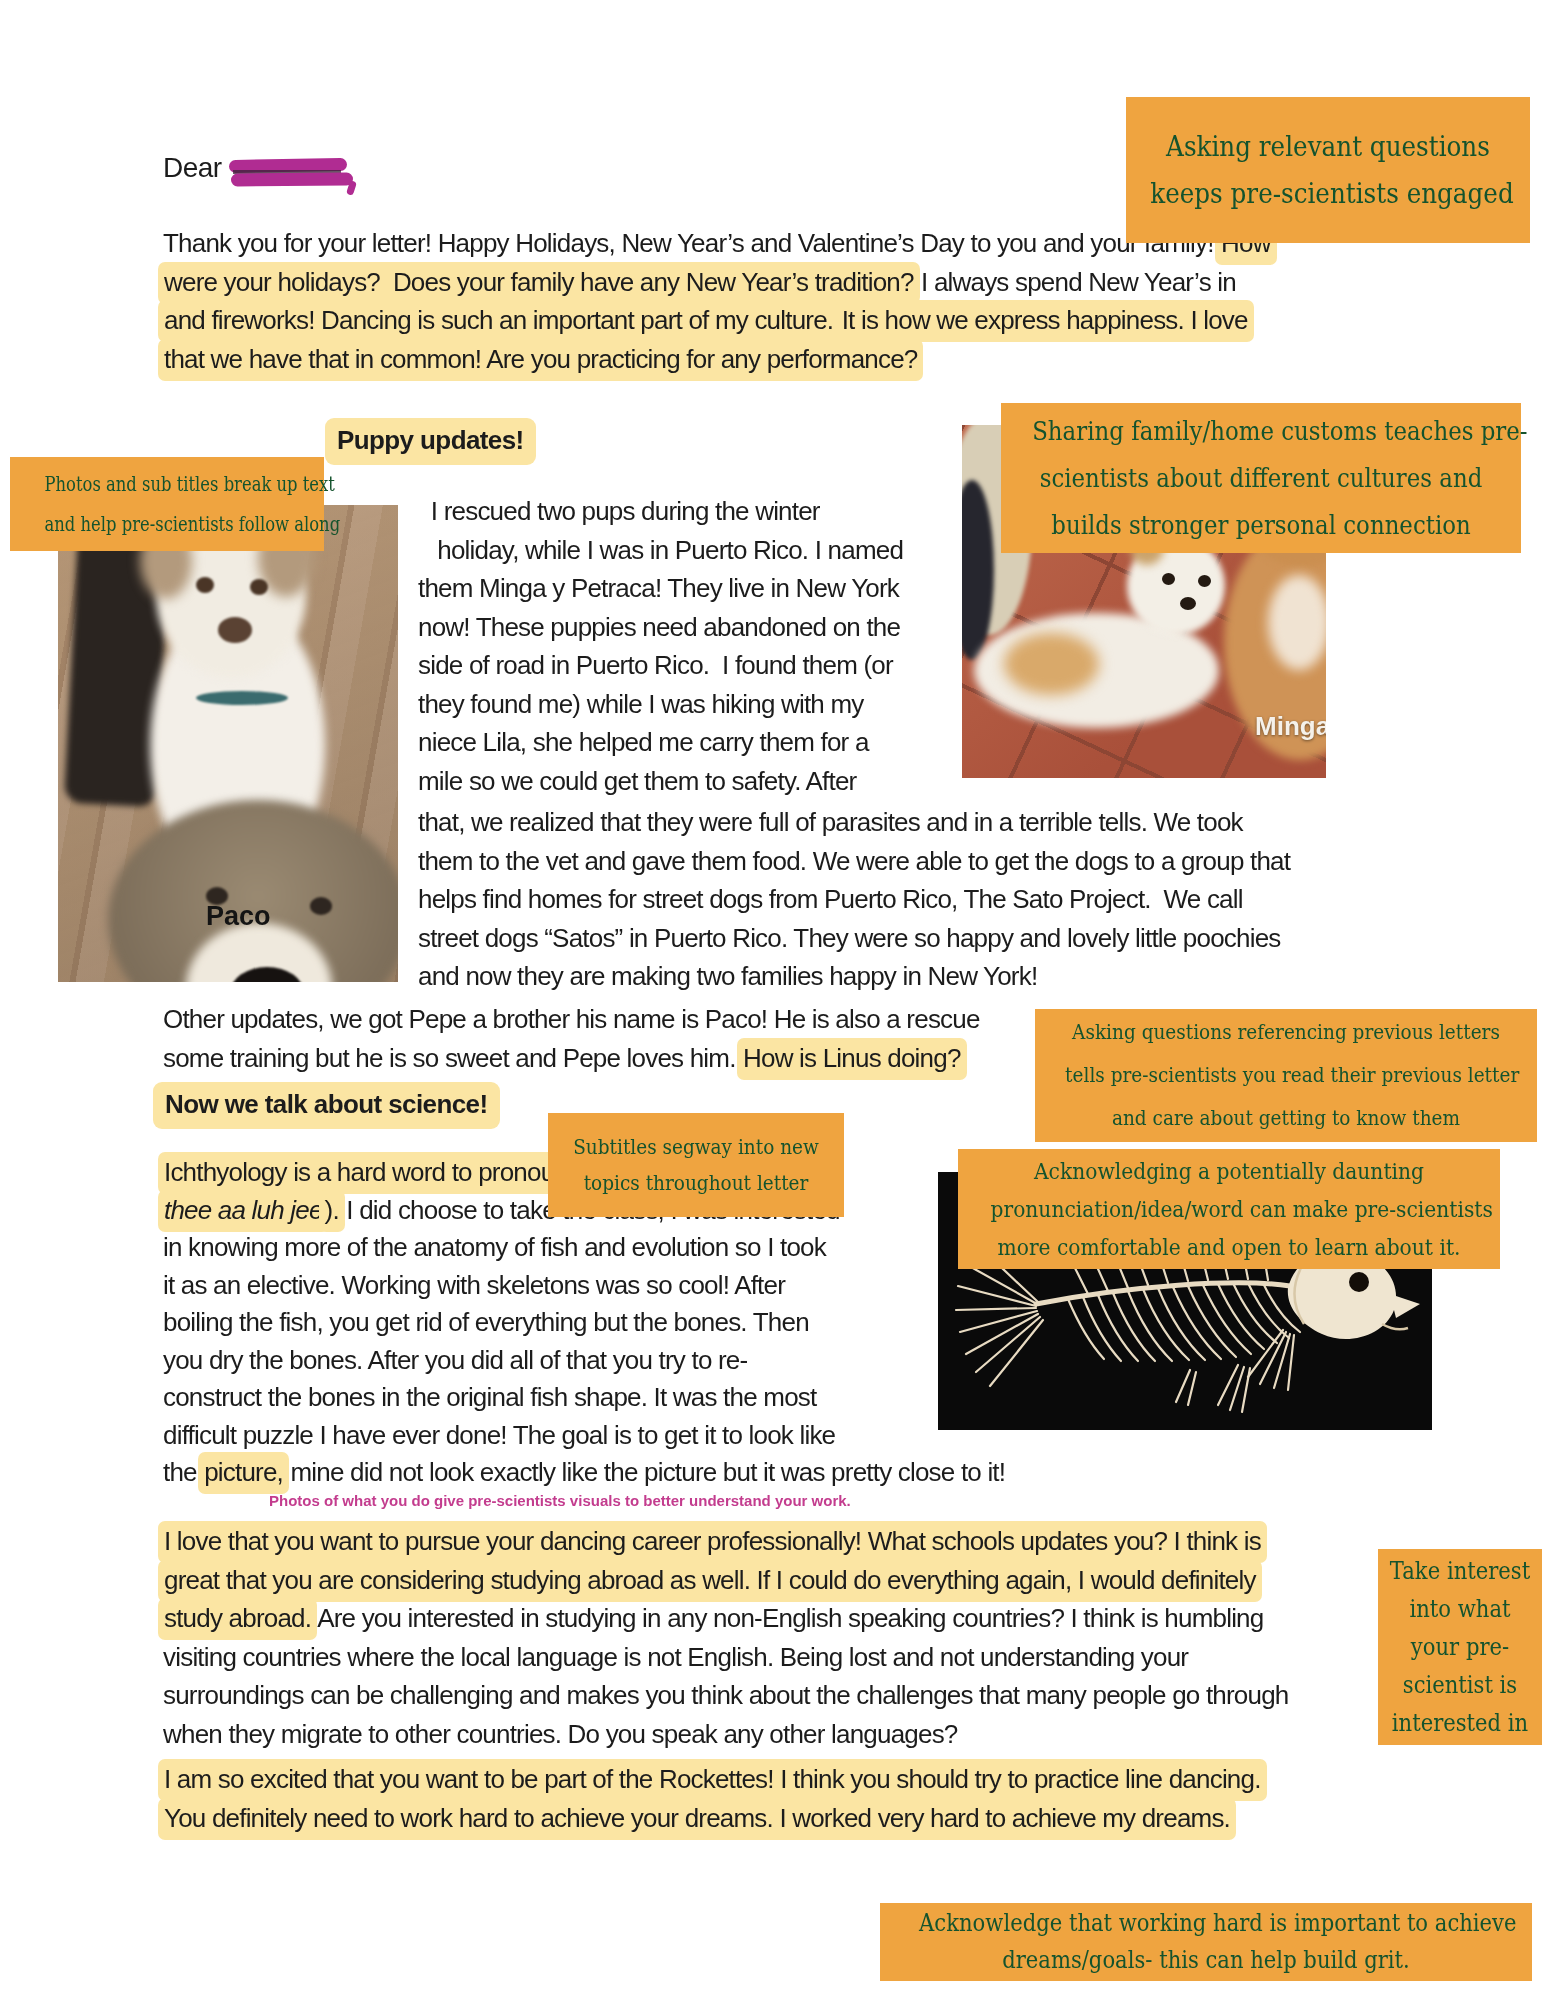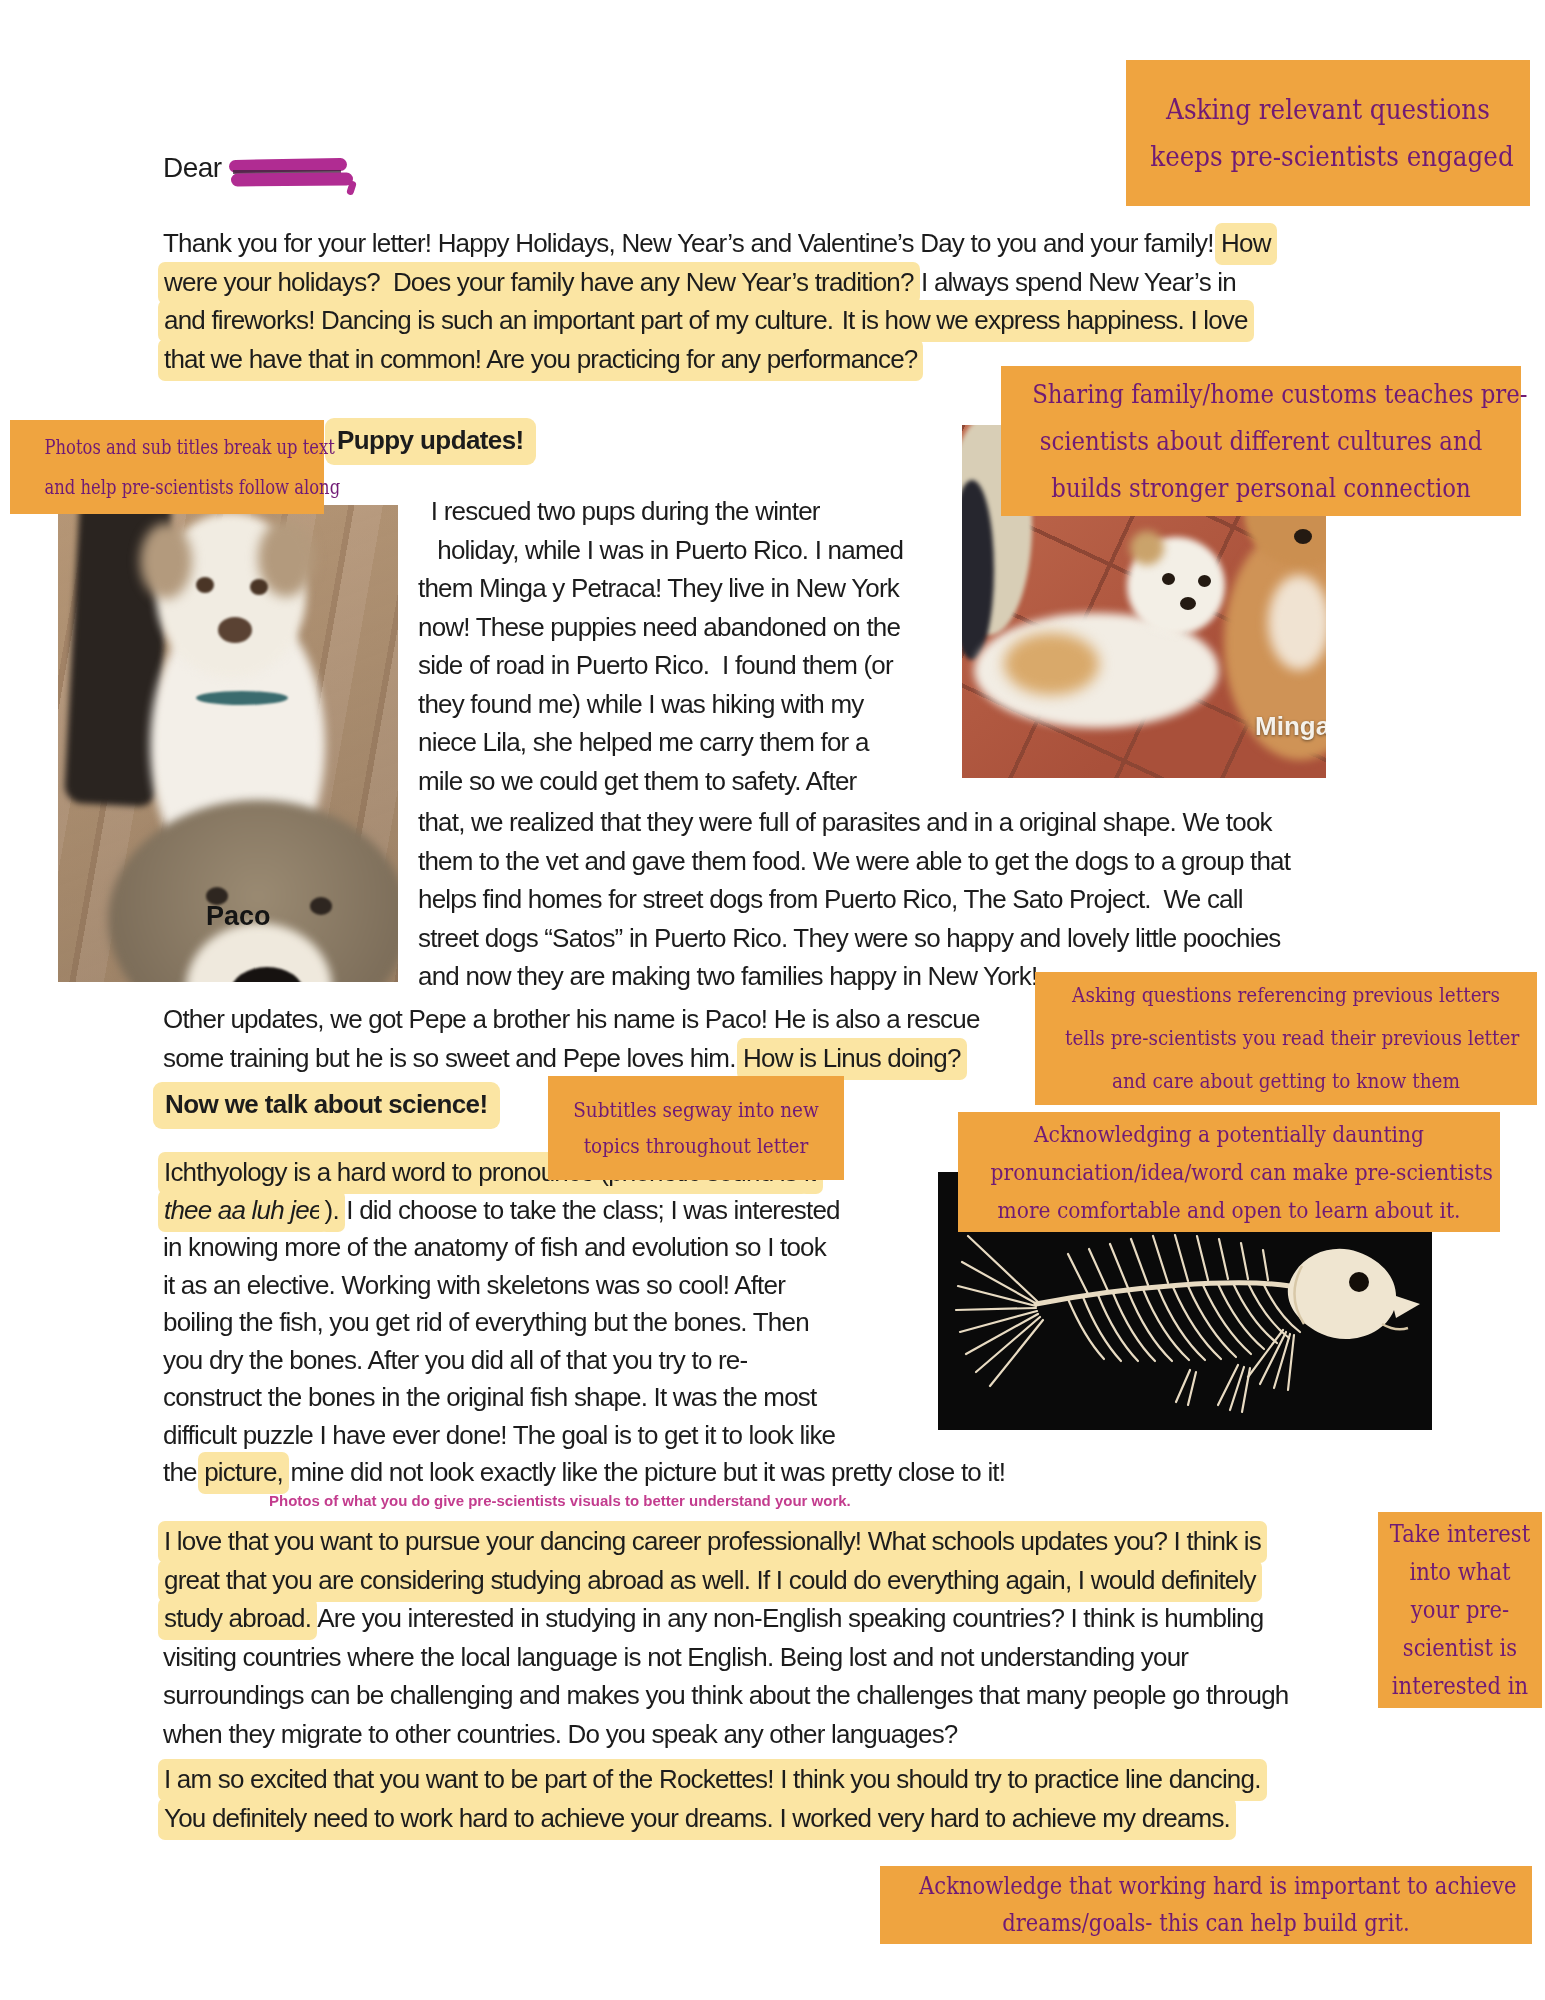--- a/index.html
+++ b/index.html
@@ -22,23 +22,23 @@
   .redaction .bar1,.redaction .bar2{position:absolute;background:#B02C92;border-radius:8px;}
   .redaction .bar1{left:0;top:2px;width:118px;height:13px;transform:rotate(-1deg);}
   .redaction .bar2{left:2px;top:16px;width:122px;height:13px;transform:rotate(-0.5deg);}
   .redaction .scratch{position:absolute;left:4px;top:13px;width:108px;height:4px;background:#3a2135;opacity:.75;}
   .redaction .comma{position:absolute;right:-2px;top:24px;width:7px;height:14px;background:#B02C92;border-radius:4px;transform:rotate(18deg);}
 
   .caption-pink{position:absolute;left:269px;top:1492px;z-index:3;color:#C33C8E;
         font-size:15px;font-weight:bold;letter-spacing:0;}
 
   
-  .obox{position:absolute;background:#EFA440;color:#701a75;z-index:5;
+  .obox{position:absolute;background:#EFA440;color:#14532d;z-index:5;
         font-family:"DejaVu Serif","Liberation Serif",serif;text-align:center;
-        display:flex;flex-direction:column;justify-content:center;}
+        display:flex;flex-direction:column;justify-content:center;margin-top:37px;}
   .obox .line{white-space:nowrap;transform:scaleX(.88);transform-origin:50% 50%;}
   .obox-tr{left:1126px;top:60px;width:404px;height:146px;font-size:28px;}
   .obox-tr .line{line-height:47px;}
   .obox-left{left:10px;top:420px;width:314px;height:94px;font-size:21px;}
   .obox-left .line{line-height:40px;transform:scaleX(.78);}
   .obox-sharing{left:1001px;top:366px;width:520px;height:150px;font-size:26px;}
   .obox-sharing .line{line-height:47px;}
   .obox-asking{left:1035px;top:972px;width:502px;height:133px;font-size:21px;}
   .obox-asking .line{line-height:43px;}
   .obox-subtitles{left:548px;top:1076px;width:296px;height:104px;font-size:21px;}
@@ -182,21 +182,21 @@
       <div class="line"><span>  I rescued two pups during the winter</span></div>
       <div class="line"><span>   holiday, while I was in Puerto Rico. I named</span></div>
       <div class="line"><span>them Minga y Petraca! They live in New York</span></div>
       <div class="line"><span>now! These puppies need abandoned on the</span></div>
       <div class="line"><span>side of road in Puerto Rico.  I found them (or</span></div>
       <div class="line"><span>they found me) while I was hiking with my</span></div>
       <div class="line"><span>niece Lila, she helped me carry them for a</span></div>
       <div class="line"><span>mile so we could get them to safety. After</span></div>
     </div>
   <div class="para" style="left:418px;top:803px;">
-      <div class="line"><span>that, we realized that they were full of parasites and in a original shape. We took</span></div>
+      <div class="line"><span>that, we realized that they were full of parasites and in a terrible tells. We took</span></div>
       <div class="line"><span>them to the vet and gave them food. We were able to get the dogs to a group that</span></div>
       <div class="line"><span>helps find homes for street dogs from Puerto Rico, The Sato Project.  We call</span></div>
       <div class="line"><span>street dogs “Satos” in Puerto Rico. They were so happy and lovely little poochies</span></div>
       <div class="line"><span>and now they are making two families happy in New York!</span></div>
     </div>
 
   <div class="obox obox-asking">
       <div class="line"><span>Asking questions referencing previous letters</span></div>
       <div class="line"><span>tells pre-scientists you read their previous letter</span></div>
       <div class="line"><span>and care about getting to know them</span></div>

